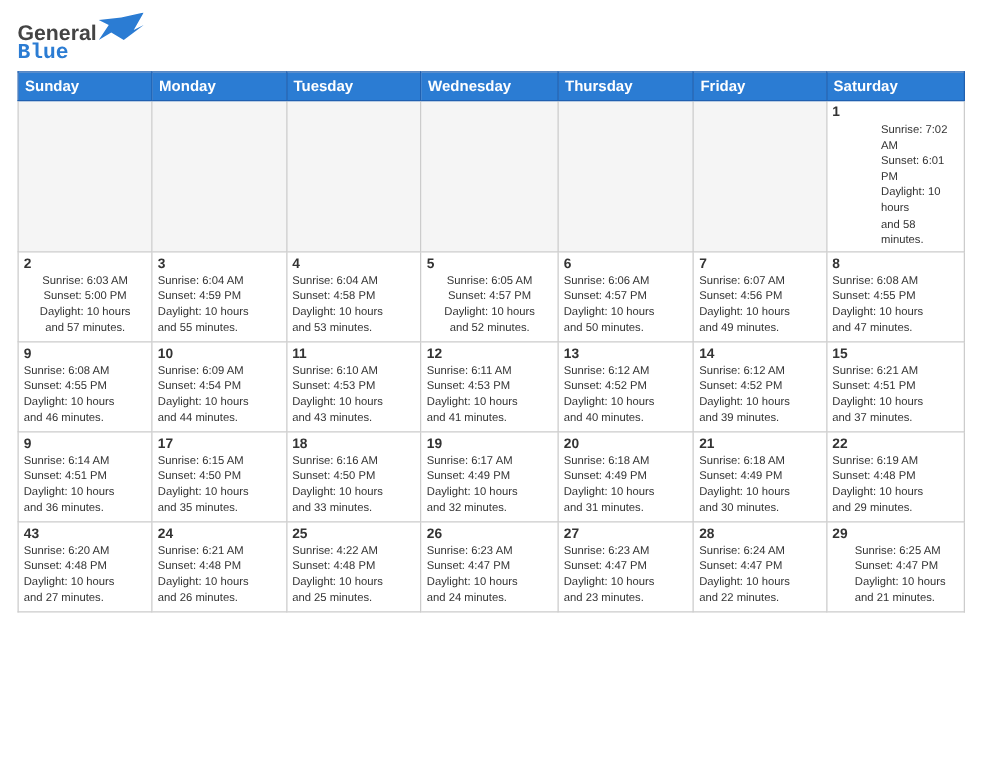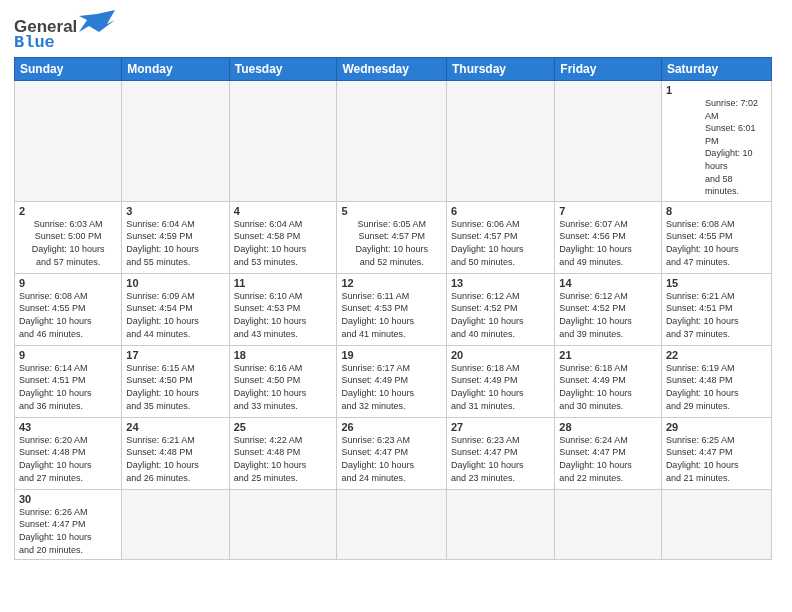--- a/index.html
+++ b/index.html
@@ -324,36 +324,21 @@
           </td>
           <td>
             <span class="day-num">28</span>
             <div class="day-info" style="white-space: pre-line;">Sunrise: 6:24 AM
 Sunset: 4:47 PM
 Daylight: 10 hours
 and 22 minutes.</div>
           </td>
           <td>
             <span class="day-num">29</span>
-            <div class="day-info" style="white-space: pre-line;">Sunrise: 6:25 AM
+            <div class="day-info" style="white-space: pre-line; margin-left: 18px;">Sunrise: 6:25 AM
 Sunset: 4:47 PM
 Daylight: 10 hours
 and 21 minutes.</div>
           </td>
-        </tr>
-        <tr class="last-row">
-          <td>
-            <span class="day-num">30</span>
-            <div class="day-info" style="white-space: pre-line;">Sunrise: 6:26 AM
-Sunset: 4:47 PM
-Daylight: 10 hours
-and 20 minutes.</div>
-          </td>
-          <td class="empty"></td>
-          <td class="empty"></td>
-          <td class="empty"></td>
-          <td class="empty"></td>
-          <td class="empty"></td>
-          <td class="empty"></td>
         </tr>
       </tbody>
   </table>
 </div>
 
 </body></html>

